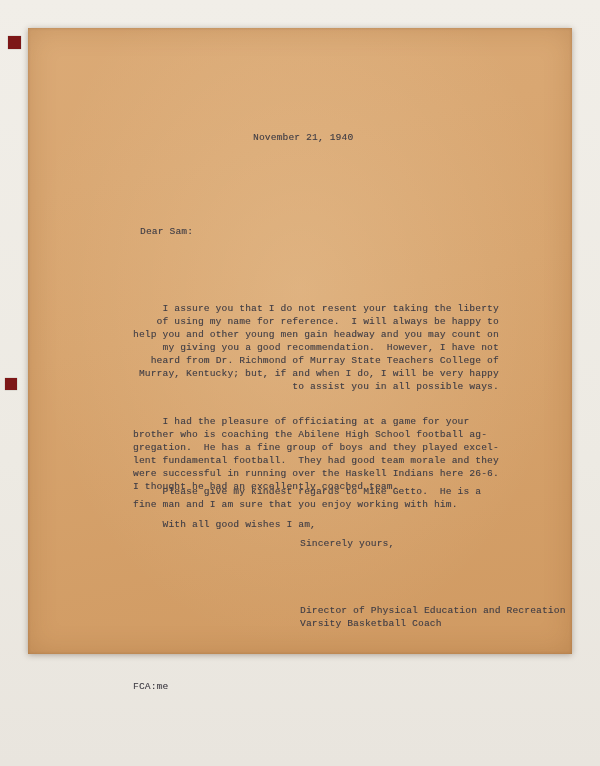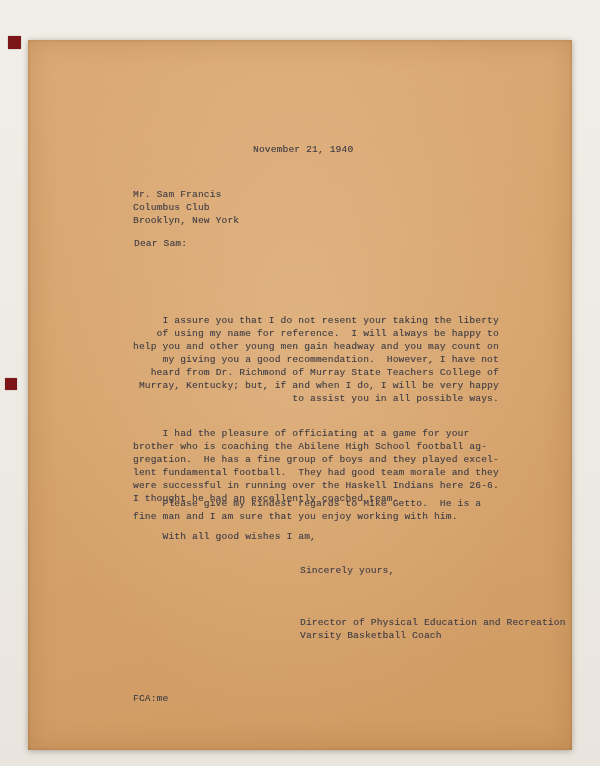--- a/index.html
+++ b/index.html
@@ -22,66 +22,62 @@
     background: #7d1717;
     box-shadow: 0 0 1px rgba(0,0,0,0.4);
   }
   .reg-mark.top { left: 8px; top: 36px; width: 13px; height: 13px; }
   .reg-mark.mid { left: 5px; top: 378px; width: 12px; height: 12px; }
   .paper {
     position: absolute;
     left: 28px;
     top: 28px;
     width: 544px;
-    height: 710px;
+    height: 626px;
     background:
       radial-gradient(ellipse at 50% 42%, rgba(255,235,200,0.20), rgba(0,0,0,0) 70%),
       linear-gradient(168deg, #dbaa76 0%, #d7a46e 45%, #d09a62 100%);
     box-shadow:
       0 1px 6px rgba(60,40,20,0.35),
       inset 0 0 28px rgba(120,70,25,0.22),
       inset 0 0 3px rgba(90,50,15,0.25);
-    margin-top: 12px;
   }
   .typed {
     position: absolute;
     color: #413f46;
     font-size: 9.5px;
     line-height: 13px;
     letter-spacing: 0.2px;
     white-space: pre-wrap;
     text-shadow: 0.3px 0.3px 0.5px rgba(55,50,60,0.35);
   }
   .date-line      { left: 225px; top: 103px; }
   .recipient      { left: 105px; top: 148px; }
-  .salutation     { left: 99px; top: 197px; padding-left: 7px; }
+  .salutation     { left: 105px; top: 197px; padding-left: 7px; }
   .para-1         { left: 105px; top: 214px; }
   .para-2         { left: 105px; top: 274px; text-align: right; }
   .para-3         { left: 105px; top: 387px; }
   .para-4         { left: 105px; top: 457px; }
   .closing-phrase { left: 105px; top: 490px; }
-  .valediction    { left: 272px; top: 524px; }
+  .valediction    { left: 272px; top: 509px; }
   .signature      { left: 272px; top: 576px; }
   .initials       { left: 105px; top: 652px; }
 </style>
 </head>
 <body>
 
 <div class="scan-bg">
 
   <span class="reg-mark top"></span>
   <span class="reg-mark mid"></span>
 
   <div class="paper">
 
     <div class="typed date-line">November 21, 1940</div>
 
-    <div class="typed recipient">Mr. Sam Francis
-Columbus Club
-Brooklyn, New York</div>
 
     <div class="typed salutation">Dear Sam:</div>
 
 
     <div class="typed para-2">     I assure you that I do not resent your taking the liberty
 of using my name for reference.  I will always be happy to
 help you and other young men gain headway and you may count on
 my giving you a good recommendation.  However, I have not
 heard from Dr. Richmond of Murray State Teachers College of
 Murray, Kentucky; but, if and when I do, I will be very happy

